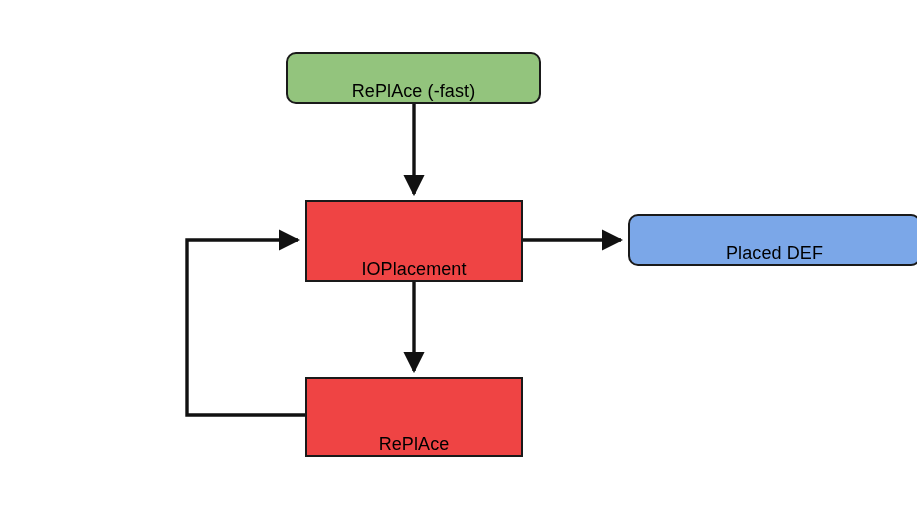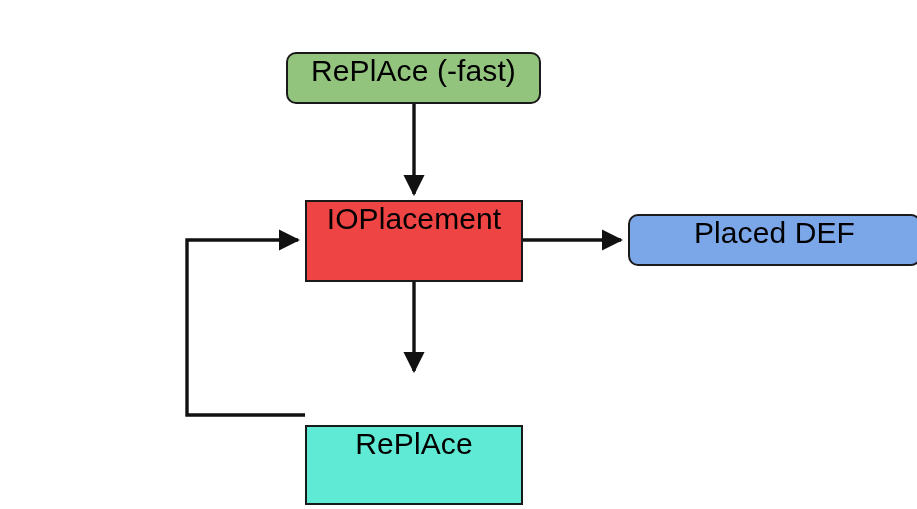--- a/index.html
+++ b/index.html
@@ -14,26 +14,26 @@
     position: relative;
     width: 917px;
     height: 509px;
     background: #ffffff;
     overflow: hidden;
   }
   .node {
     position: absolute;
     box-sizing: border-box;
     display: flex;
-    align-items: flex-start;
+    align-items: flex-end;
     justify-content: center;
     border: 2px solid #1a1a1a;
     color: #000000;
     font-family: "Liberation Sans", sans-serif;
-    font-size: 30px;
+    font-size: 18px;
     font-weight: 400;
     letter-spacing: 0.1px;
     white-space: nowrap;
     z-index: 2;
   }
   .node-green {
     left: 286px;
     top: 52px;
     width: 255px;
     height: 52px;
@@ -54,23 +54,22 @@
     width: 293px;
     height: 52px;
     background: #7ba7e8;
     border-radius: 10px;
   }
   .node-red {
     left: 305px;
     top: 377px;
     width: 218px;
     height: 80px;
-    background: #5eead4;
+    background: #ef4444;
     border-radius: 0;
-    margin-top: 48px;
   }
   .edge-layer {
     position: absolute;
     left: 0;
     top: 0;
     width: 917px;
     height: 509px;
     z-index: 1;
   }
   .loop-label {

